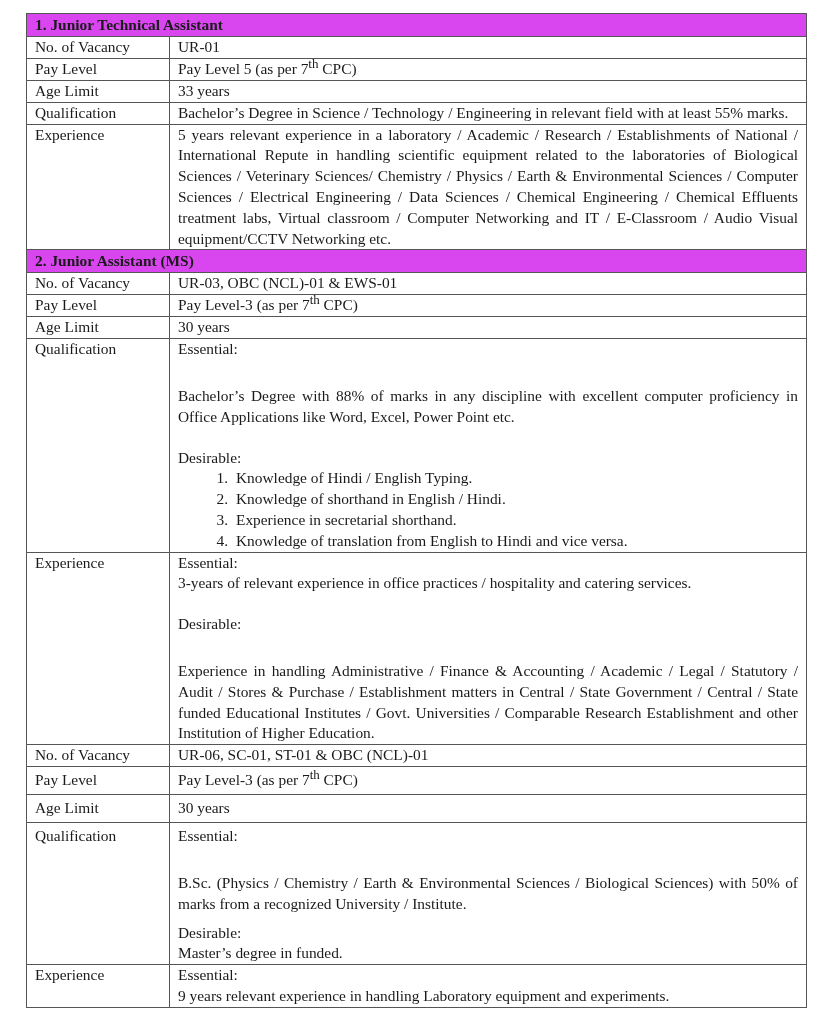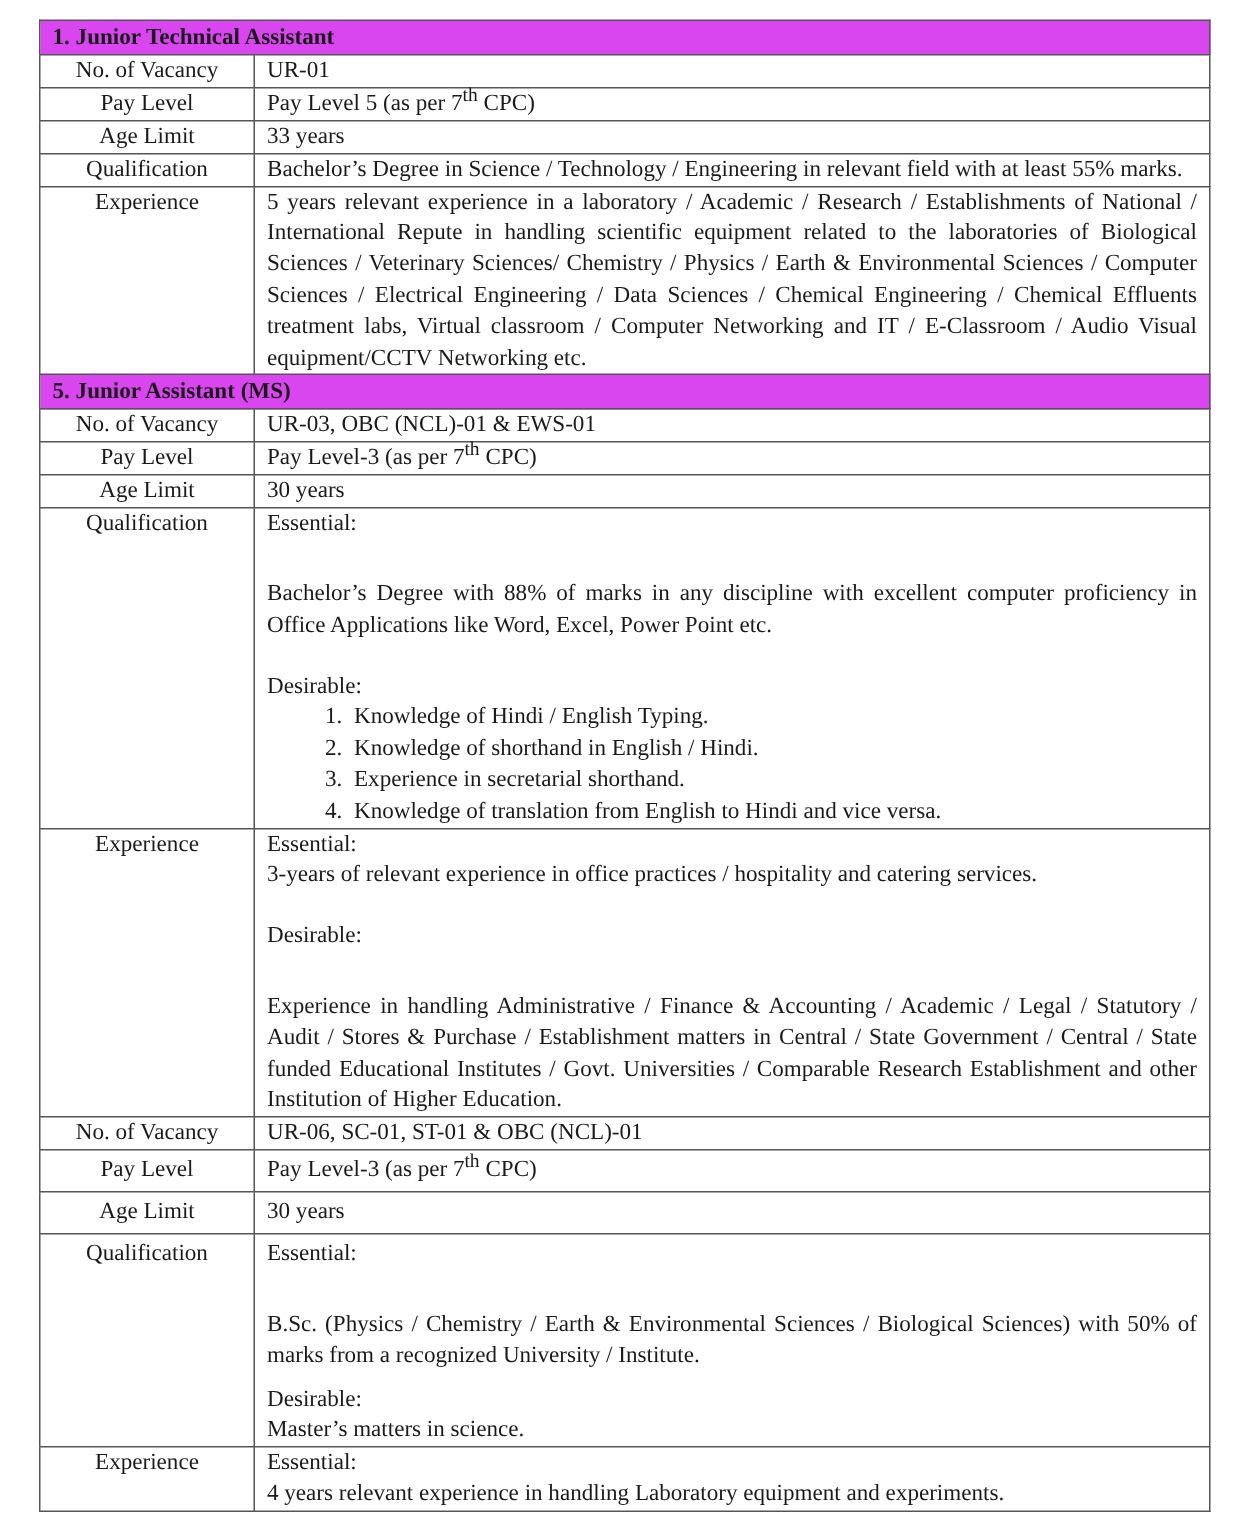--- a/index.html
+++ b/index.html
@@ -3,21 +3,21 @@
 <meta charset="utf-8">
 <style>
   html, body { margin: 0; padding: 0; background: #ffffff; }
   body { width: 839px; height: 1024px; position: relative; overflow: hidden;
          font-family: "Liberation Serif", "DejaVu Serif", serif; color: #1a1a1a; }
   table.jobs {
     position: absolute; left: 26px; top: 13px; width: 781px;
     border-collapse: collapse; font-size: 15.4px; line-height: 20.8px;
   }
   table.jobs td { border: 1px solid #555; padding: 0 8px; vertical-align: top; }
-  table.jobs td.lab { width: 126px; text-align: center; }
+  table.jobs td.lab { width: 126px; }
   tr.head td { background: #d946ef; font-weight: bold; padding: 1px 8px 0 8px; }
   td.b { font-weight: normal; }
   .just { text-align: justify; margin-top: 26px; }
   .essential, .desirable { font-weight: normal; }
   .gap { height: 20px; }
   .gap-s { height: 8px; }
   ol.dl { margin: 0; padding-left: 54px; }
   ol.dl li { padding-left: 4px; }
   sup { font-size: 13px; line-height: 0; vertical-align: 6px; }
   tr.r1 td { height: 21px; }
@@ -47,21 +47,21 @@
   <tr>
     <td class="lab b">Qualification</td>
     <td class="just">Bachelor’s Degree in Science / Technology / Engineering in relevant field with at least 55% marks.</td>
   </tr>
   <tr>
     <td class="lab b">Experience</td>
     <td class="just">5 years relevant experience in a laboratory / Academic / Research / Establishments of National / International Repute in handling scientific equipment related to the laboratories of Biological Sciences / Veterinary Sciences/ Chemistry / Physics / Earth &amp; Environmental Sciences / Computer Sciences / Electrical Engineering / Data Sciences / Chemical Engineering / Chemical Effluents treatment labs, Virtual classroom / Computer Networking and IT / E-Classroom / Audio Visual equipment/CCTV Networking etc.</td>
   </tr>
 
   <tr class="head">
-    <td colspan="2">5. Junior Assistant (MS)</td>
+    <td colspan="2">2. Junior Assistant (MS)</td>
   </tr>
   <tr class="r1">
     <td class="lab">No. of Vacancy</td>
     <td>UR-03, OBC (NCL)-01 &amp; EWS-01</td>
   </tr>
   <tr class="r1">
     <td class="lab">Pay Level</td>
     <td><span>Pay Level-3 (as per 7</span><sup>th</sup><span> CPC)</span></td>
   </tr>
   <tr class="r1">
@@ -106,24 +106,24 @@
     <td class="lab">Age Limit</td>
     <td>30 years</td>
   </tr>
   <tr>
     <td class="lab b" style="padding-top:3px">Qualification</td>
     <td style="padding-top:3px">
       <div class="essential">Essential:</div>
       <div class="just">B.Sc. (Physics / Chemistry / Earth &amp; Environmental Sciences / Biological Sciences) with 50% of marks from a recognized University / Institute.</div>
       <div class="gap-s"></div>
       <div class="desirable">Desirable:</div>
-      <div>Master’s matters in science.</div>
+      <div>Master’s degree in funded.</div>
     </td>
   </tr>
   <tr>
     <td class="lab b">Experience</td>
     <td>
       <div class="essential">Essential:</div>
-      <div>4 years relevant experience in handling Laboratory equipment and experiments.</div>
+      <div>9 years relevant experience in handling Laboratory equipment and experiments.</div>
     </td>
   </tr>
 </tbody>
   </table>
 
 </body></html>

